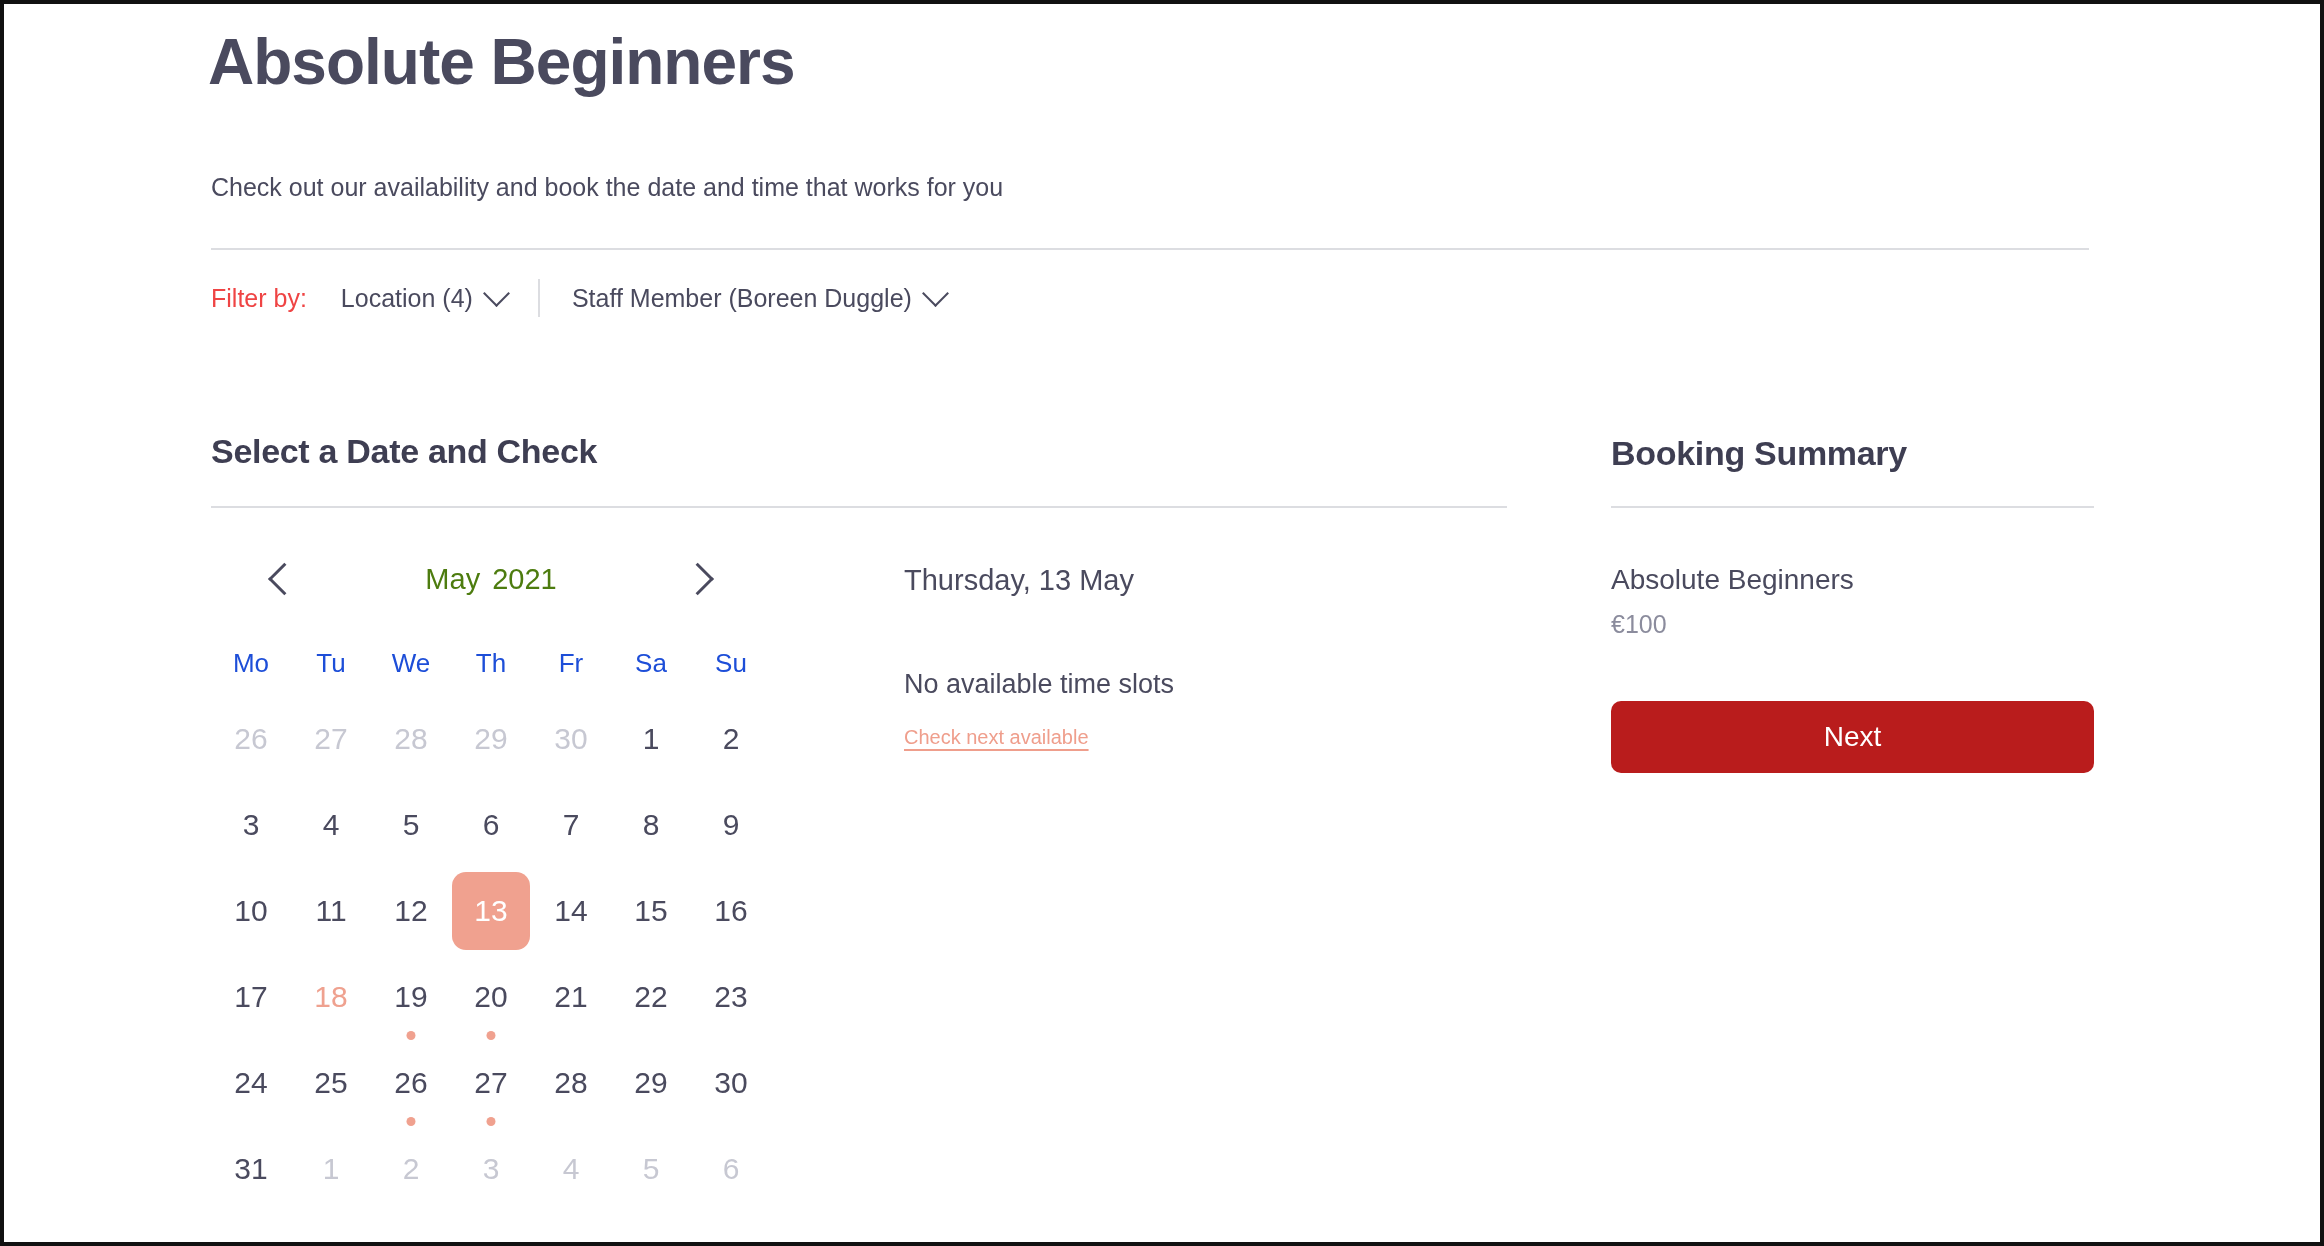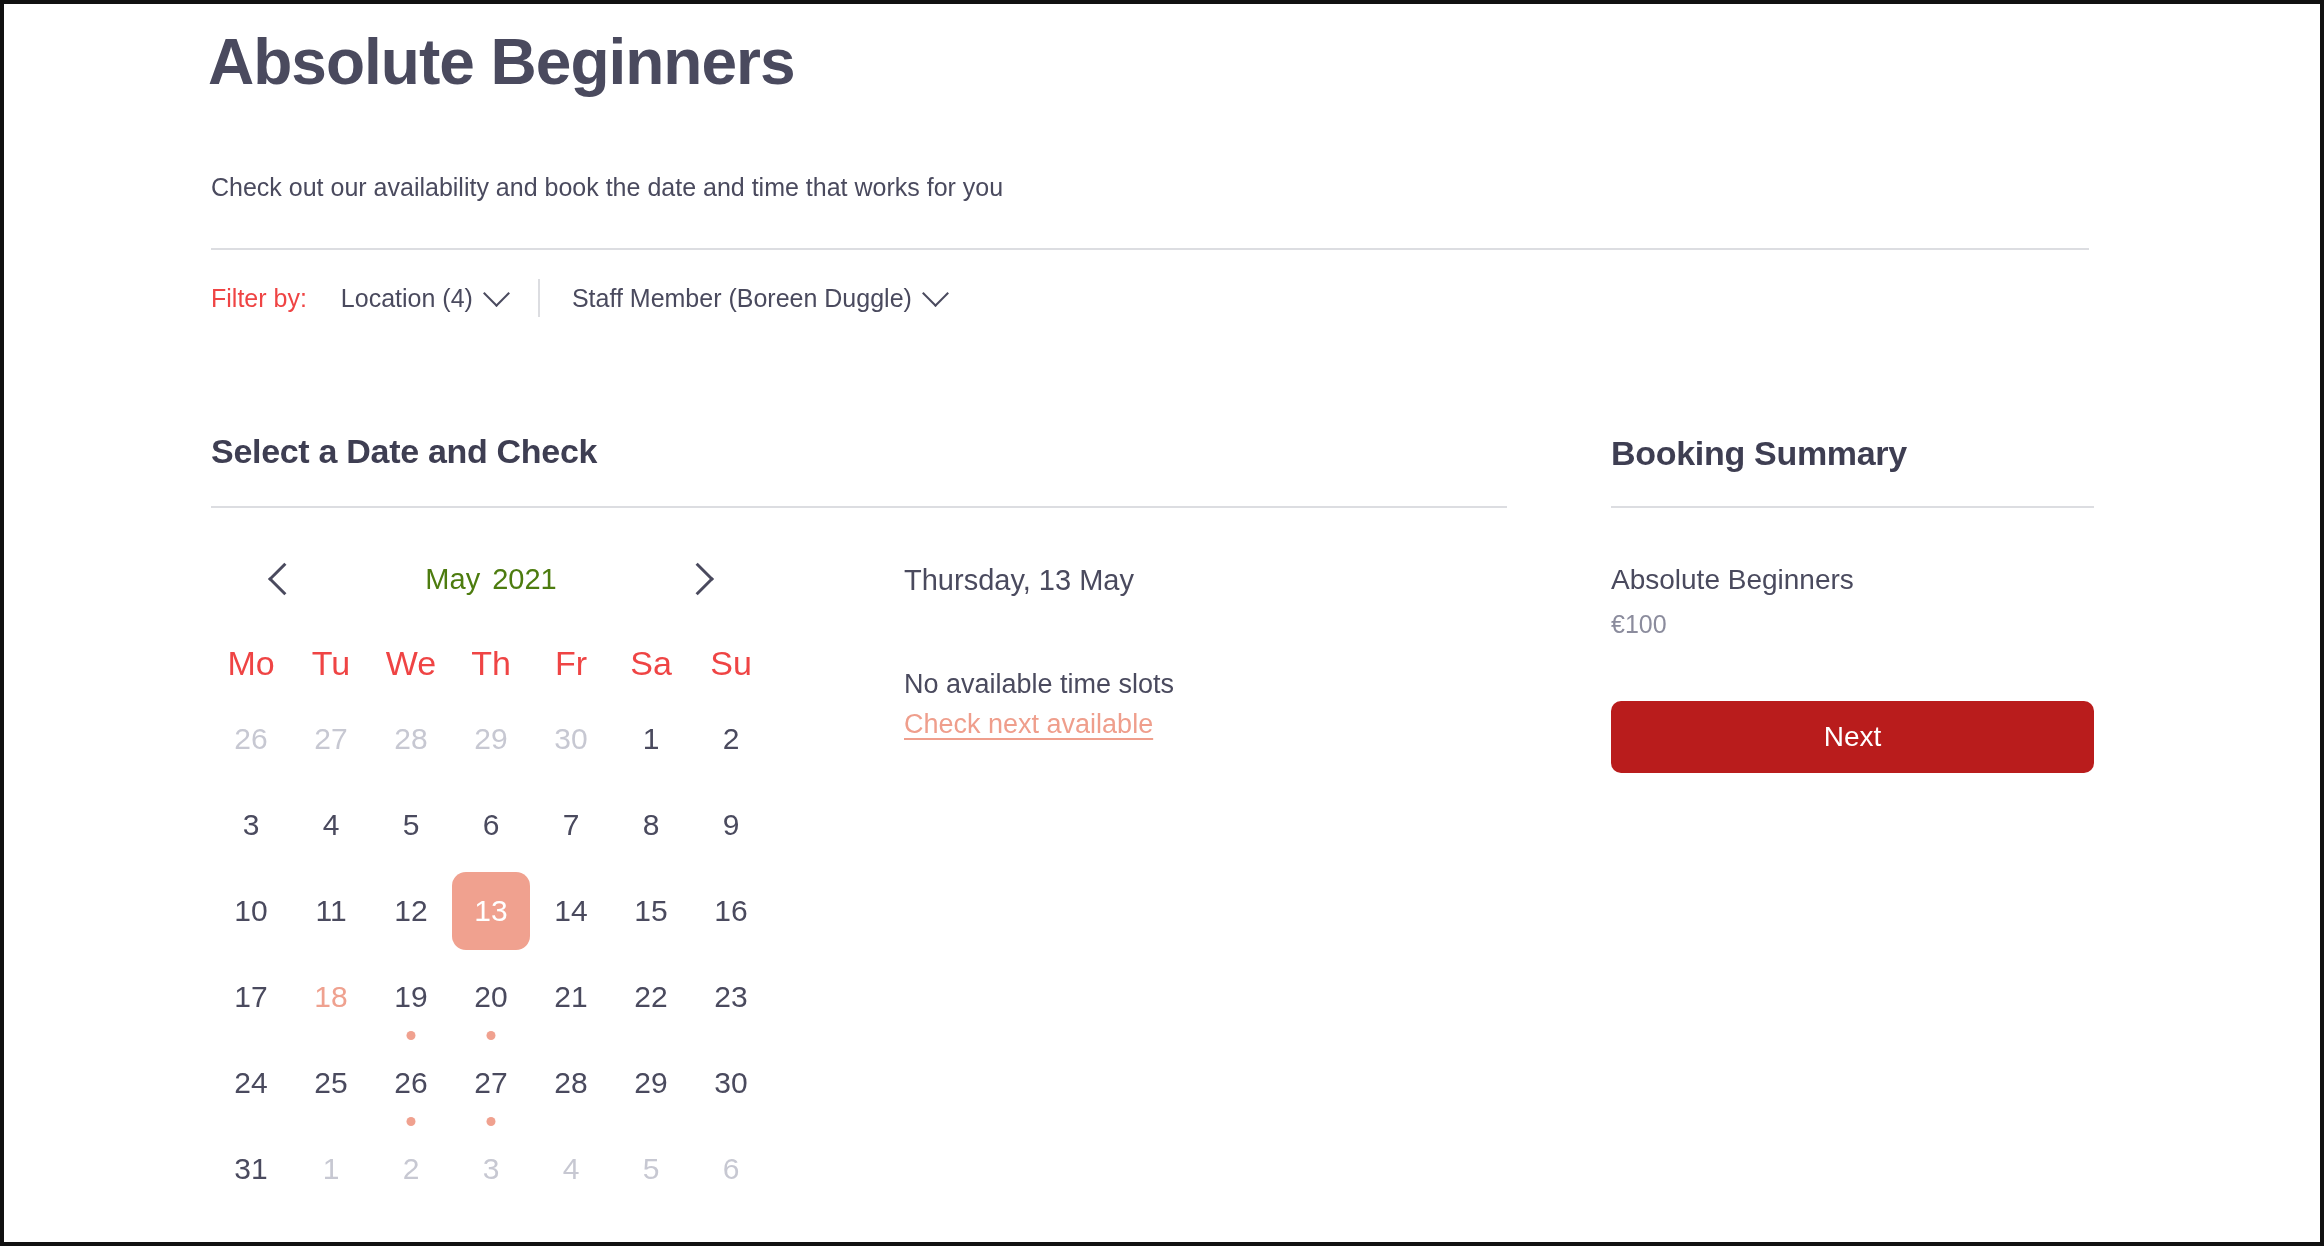--- a/index.html
+++ b/index.html
@@ -164,22 +164,22 @@
     margin-top: 12px;
     display: grid;
     grid-template-columns: repeat(7, 1fr);
     row-gap: 0;
   }
   .cal-dow {
     height: 74px;
     display: flex;
     align-items: center;
     justify-content: center;
-    font-size: 34px;
-    color: #ef4444;
+    font-size: 26px;
+    color: #1d4ed8;
   }
   .cal-cell {
     height: 86px;
     display: flex;
     align-items: flex-start;
     justify-content: center;
     position: relative;
   }
   .cal-day {
     width: 78px;
@@ -224,22 +224,22 @@
     padding-top: 20px;
   }
   .ts-empty {
     margin-top: 72px;
     font-size: 27px;
     color: #4a4a5e;
     white-space: nowrap;
   }
   .ts-link {
     display: inline-block;
-    margin-top: 9px;
-    font-size: 27px;
+    margin-top: 26px;
+    font-size: 20px;
     color: #ef9e8c;
     text-decoration: underline;
     text-underline-offset: 5px;
     cursor: pointer;
     white-space: nowrap;
   }
 
   
   .summary {
     position: absolute;

